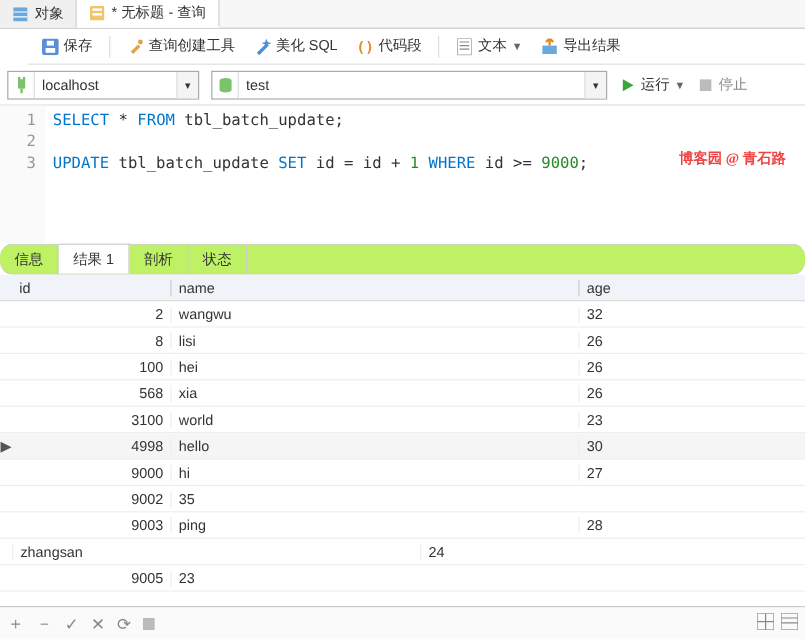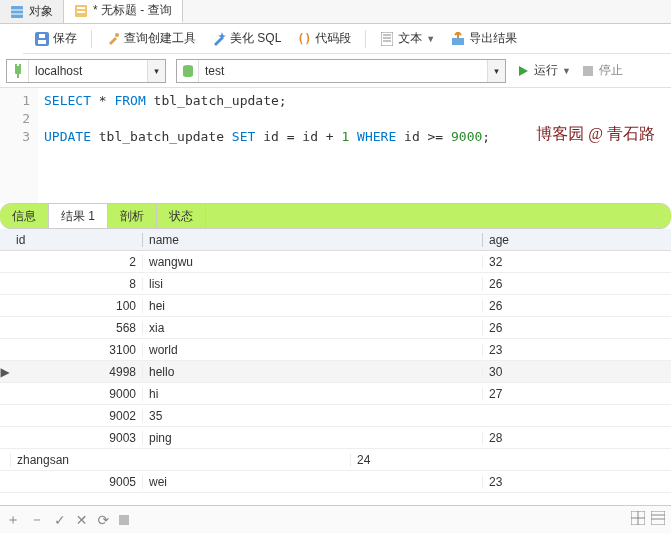--- a/index.html
+++ b/index.html
@@ -91,23 +91,24 @@
     padding: 4px 6px;
     line-height: 18px;
     white-space: pre;
   }
   .kw { color: #0077cc; }
   .num { color: #2a8a2a; }
   .watermark {
     position: absolute;
     right: 16px;
     top: 36px;
-    color: #7f1d1d;
-    font-size: 16px;
+    color: #ef4444;
+    font-size: 12px;
     font-family: "Microsoft YaHei";
+    font-weight: bold;
   }
   .result-tabs {
     display: flex;
     border-top: 1px solid #ccc;
     border-bottom: 1px solid #ccc;
     background: #bef264;
     height: 26px;
     border-radius: 11px;
   }
   .rtab {
@@ -370,21 +371,20 @@
         <div class="col-age">28</div>
       </div>
       <div class="grid-row">
         <div class="rowmark"></div>
         <div class="col-name">zhangsan</div>
         <div class="col-age">24</div>
       </div>
       <div class="grid-row">
         <div class="rowmark"></div>
         <div class="col-id">9005</div>
-        <div class="col-name">wei</div>
         <div class="col-age">23</div>
       </div>
     </div>
 </div>
 
 <div class="footer">
   <span class="fico">＋</span>
   <span class="fico">－</span>
   <span class="fico">✓</span>
   <span class="fico">✕</span>

